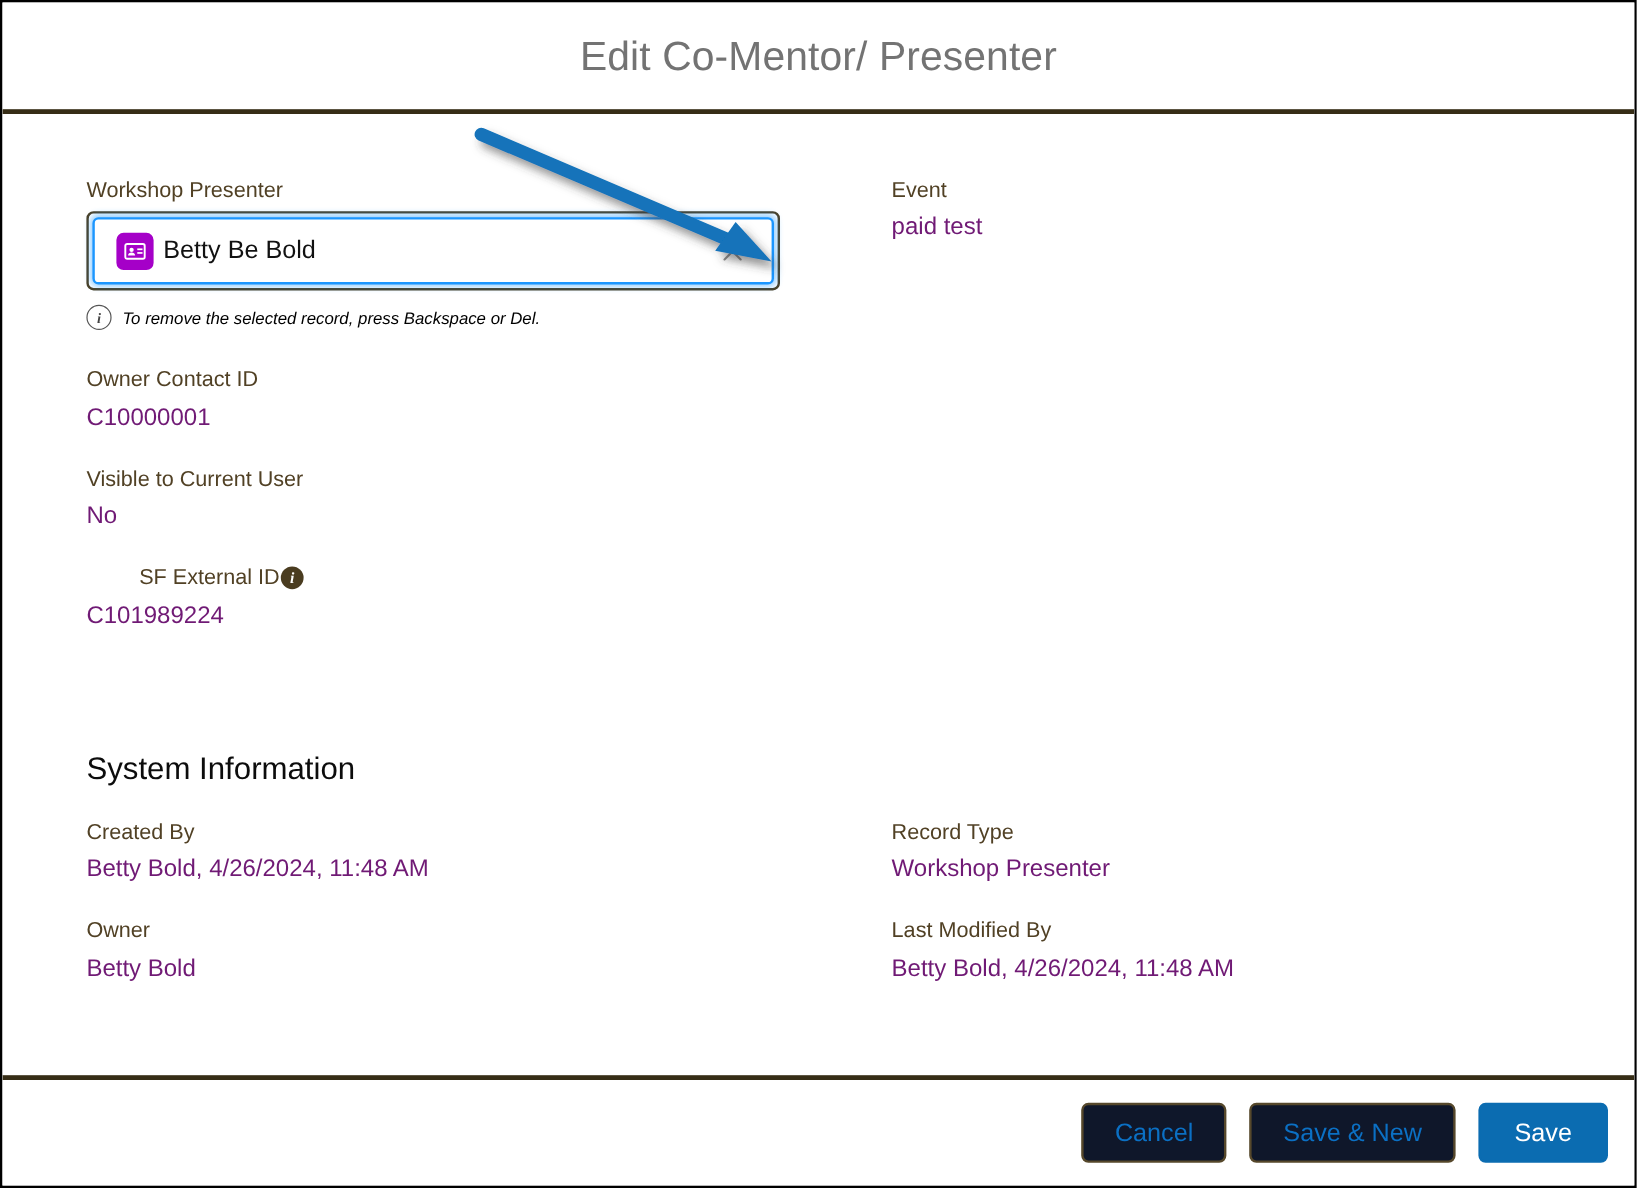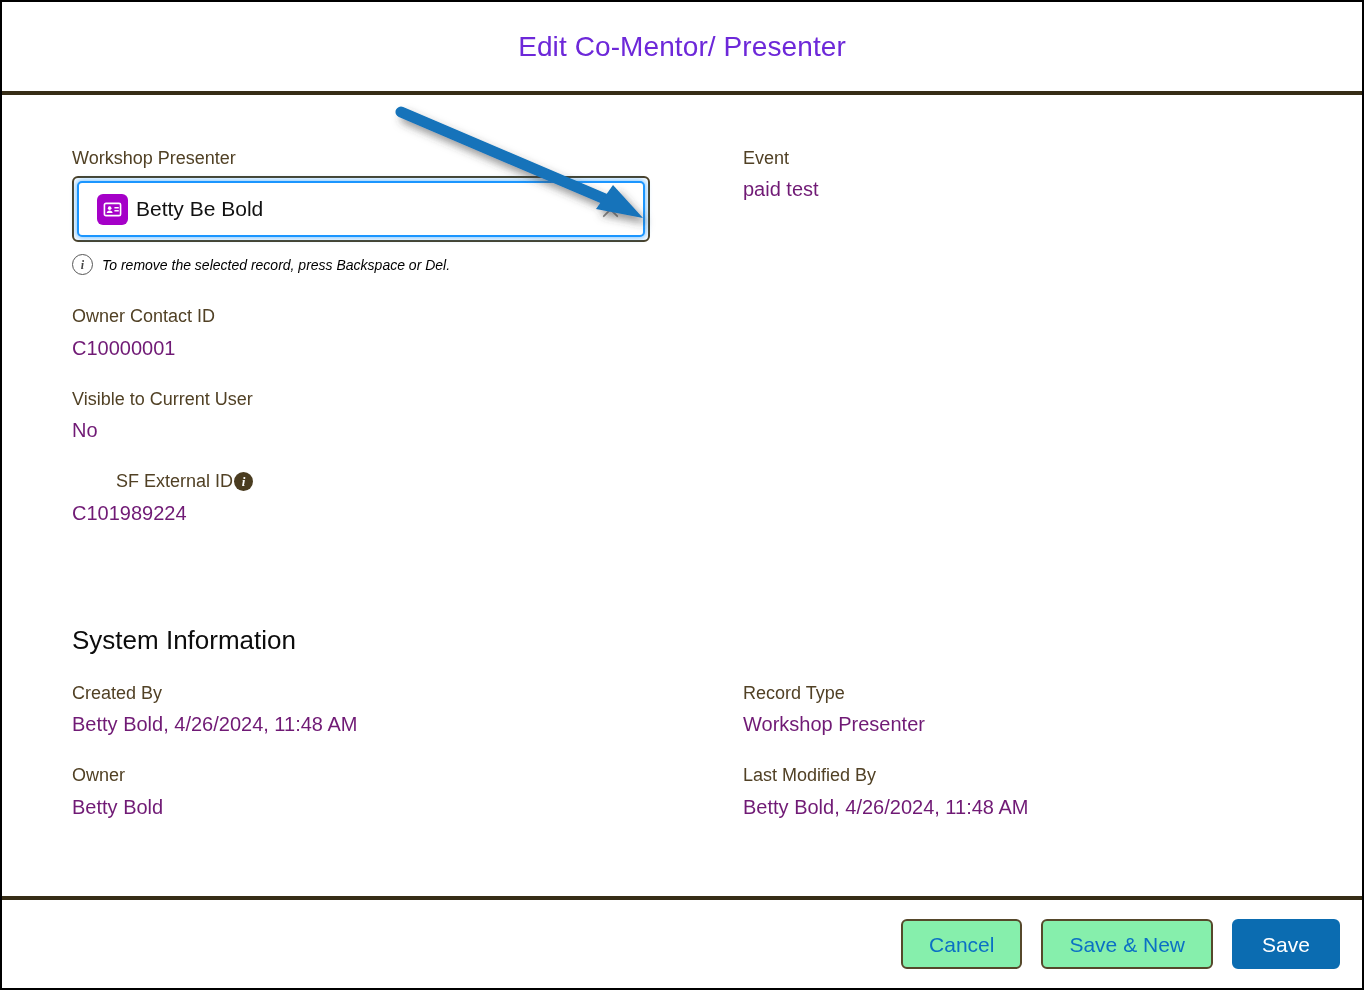--- a/index.html
+++ b/index.html
@@ -27,23 +27,23 @@
   .modal-header {
     height: 93px;
     box-sizing: border-box;
     border-bottom: 4px solid #362d16;
     display: flex;
     align-items: center;
     justify-content: center;
     background: #ffffff;
   }
   .modal-title {
-    font-size: 28px;
+    font-size: 34px;
     font-weight: 400;
-    color: #6d28d9;
+    color: #737373;
     letter-spacing: 0.1px;
     line-height: 1;
   }
 
   
   .modal-body {
     position: relative;
     height: 801px;
     box-sizing: border-box;
     padding: 52px 60px 0 70px;
@@ -228,21 +228,21 @@
     cursor: pointer;
     box-sizing: border-box;
     height: 50px;
     padding: 0 26px;
     display: inline-flex;
     align-items: center;
     justify-content: center;
     white-space: nowrap;
   }
   .btn-neutral {
-    background: #86efac;
+    background: #0f172a;
     border: 2px solid #56482b;
     color: #0b70c4;
   }
   .btn-brand {
     background: #0b6cb1;
     border: 2px solid #0b6cb1;
     color: #ffffff;
     min-width: 108px;
   }
 

